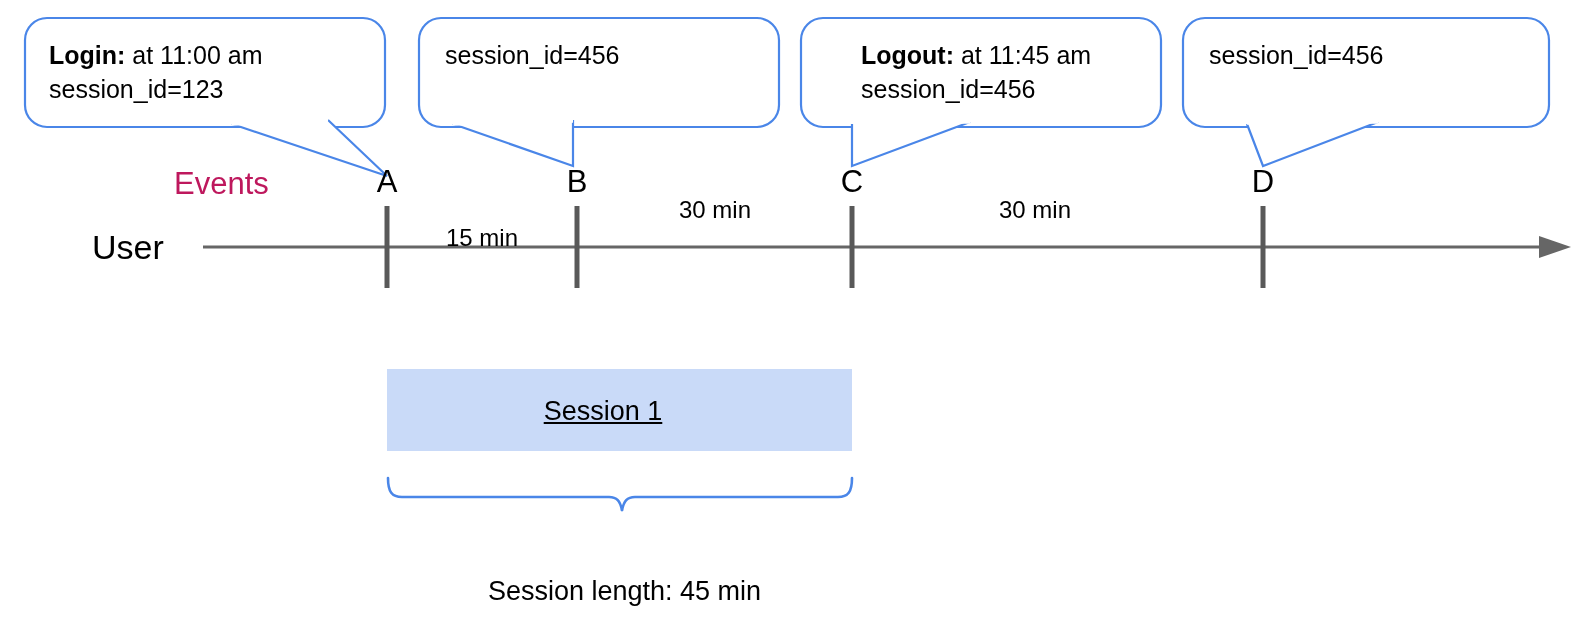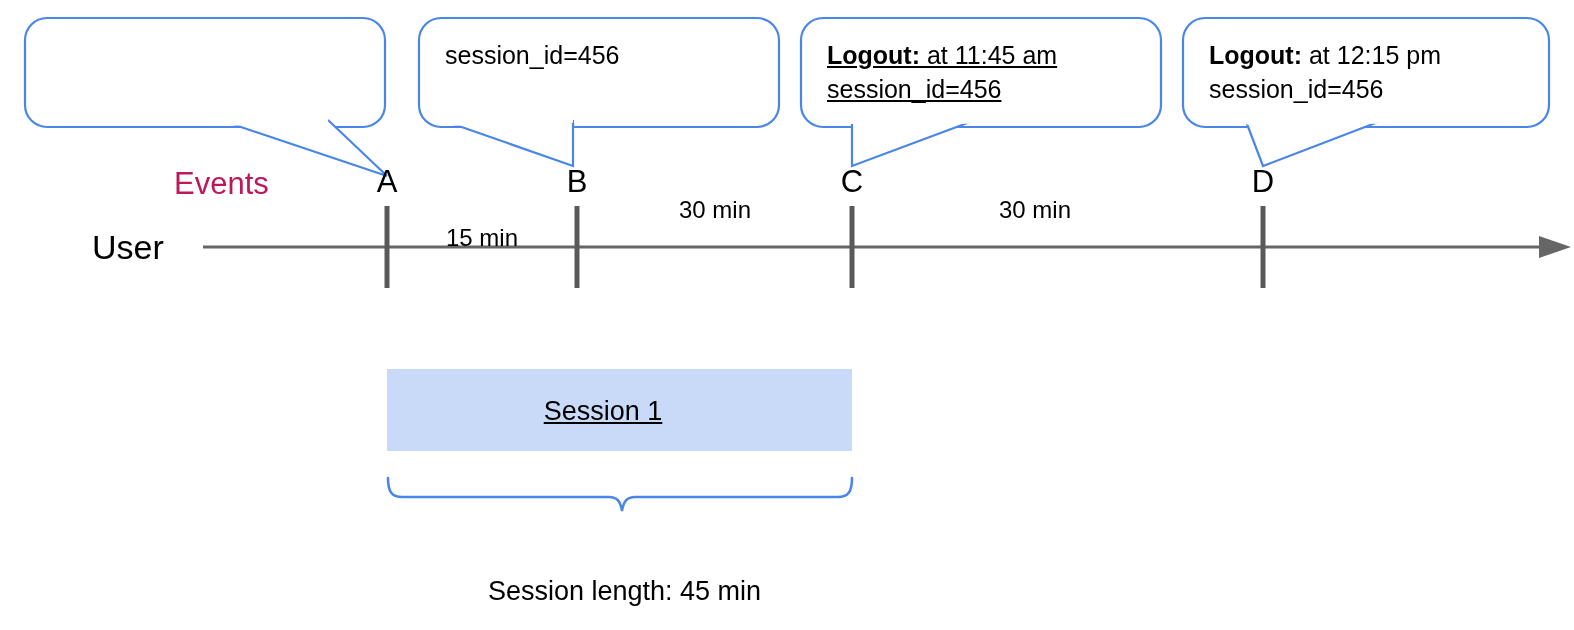--- a/index.html
+++ b/index.html
@@ -118,32 +118,35 @@
     <line x1="1263" y1="206" x2="1263" y2="288" stroke="#595959" stroke-width="5"></line>
 
     <rect x="387" y="369" width="465" height="82" fill="#c9daf8"></rect>
 
     <g fill="none" stroke="#4a86e8" stroke-width="2.6" stroke-linecap="round">
       <path d="M 388 478 C 388 492 392 497 402 497 L 609 497 C 617 497 620 501 622 510"></path>
       <path d="M 852 478 C 852 492 848 497 838 497 L 635 497 C 627 497 624 501 622 510"></path>
     </g>
   </svg>
 
+  <div class="callout-text" style="left:49px; top:38px;">
+    <div><span class="lead">Login:</span><span> at 11:00 am</span></div>
+    <div>session_id=123</div>
+  </div>
 
   <div class="callout-text" style="left:445px; top:38px;">
     <div>session_id=456</div>
   </div>
 
-  <div class="callout-text" style="left:827px; top:38px;text-decoration:underline;">
+  <div class="callout-text" style="left:861px; top:38px;">
     <div><span class="lead">Logout:</span><span> at 11:45 am</span></div>
     <div>session_id=456</div>
   </div>
 
   <div class="callout-text" style="left:1209px; top:38px;">
-    <div><span class="lead">Logout:</span><span> at 12:15 pm</span></div>
     <div>session_id=456</div>
   </div>
 
   <div class="axis-label" style="left:174px; top:166px;">Events</div>
   <div class="row-label" style="left:92px; top:228px;text-align:center;">User</div>
 
   <div class="marker-label" style="left:367px; top:164px; width:40px;">A</div>
   <div class="marker-label" style="left:557px; top:164px; width:40px;">B</div>
   <div class="marker-label" style="left:832px; top:164px; width:40px;">C</div>
   <div class="marker-label" style="left:1243px; top:164px; width:40px;">D</div>

